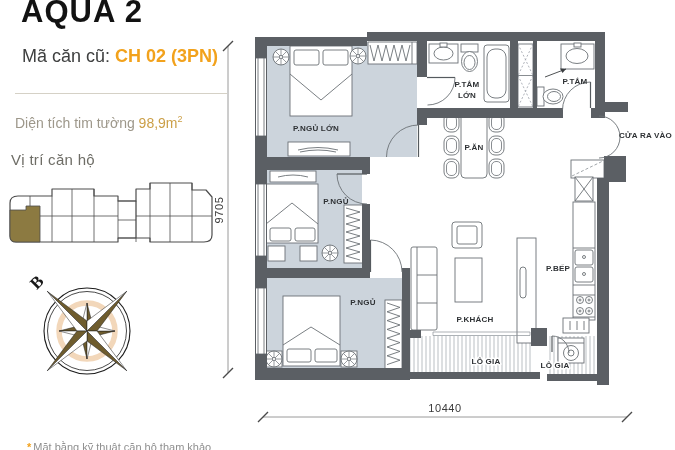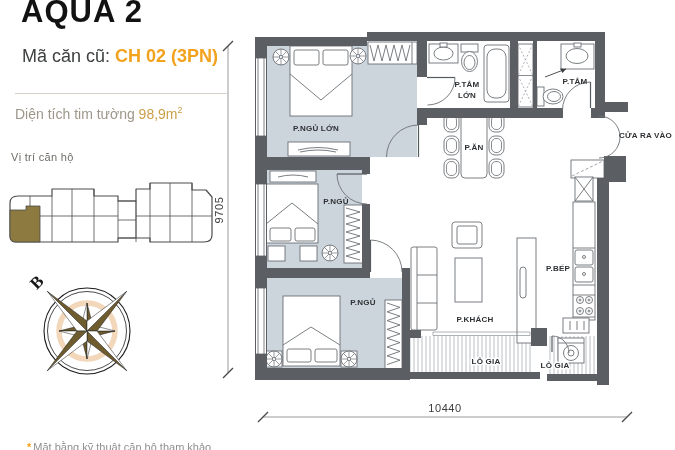--- a/index.html
+++ b/index.html
@@ -5,24 +5,24 @@
   html,body{margin:0;padding:0;background:#fff;}
   .canvas{position:relative;width:675px;height:450px;background:#fff;overflow:hidden;
           font-family:"Liberation Sans","DejaVu Sans",sans-serif;}
   svg.gfx{position:absolute;left:0;top:0;}
   
   .title{position:absolute;left:21px;top:-6px;margin:0;font-size:31px;font-weight:bold;
          letter-spacing:1px;color:#121212;}
   .codes{position:absolute;left:22px;top:46px;font-size:18px;color:#3f4040;line-height:21px;white-space:nowrap;}
   .accent{color:#F2A21C;font-weight:bold;}
   .divider{position:absolute;left:15px;top:93px;width:212px;border:none;border-top:1px solid #d5d1c6;margin:0;}
-  .areas{position:absolute;left:15px;top:100px;font-size:14px;line-height:20px;color:#9d978a;white-space:nowrap;}
+  .areas{position:absolute;left:15px;top:109px;font-size:14px;line-height:20px;color:#9d978a;white-space:nowrap;}
   .area-val{color:#cb9f47;}
   .areas sup{font-size:9px;}
-  .loc{position:absolute;left:11px;top:151px;font-size:11px;color:#6e6d66;letter-spacing:.3px;}
+  .loc{position:absolute;left:11px;top:151px;font-size:15px;color:#6e6d66;letter-spacing:.3px;}
   .footnote{position:absolute;left:27px;top:441px;font-size:11px;color:#8f8f8f;white-space:nowrap;}
   .fn-b{color:#F2A21C;font-weight:bold;margin-right:2px;}
   
   .wall{fill:#5b5f64;}
   .floor{fill:#ccd4dc;}
   .fur{fill:#fff;stroke:#6b7075;stroke-width:.9;}
   .furl{fill:none;stroke:#6b7075;stroke-width:.9;}
   .thin{fill:none;stroke:#8a9096;stroke-width:.7;}
   .door{fill:none;stroke:#6b7075;stroke-width:.9;}
   .leaf{stroke:#555a5e;stroke-width:1.2;}

